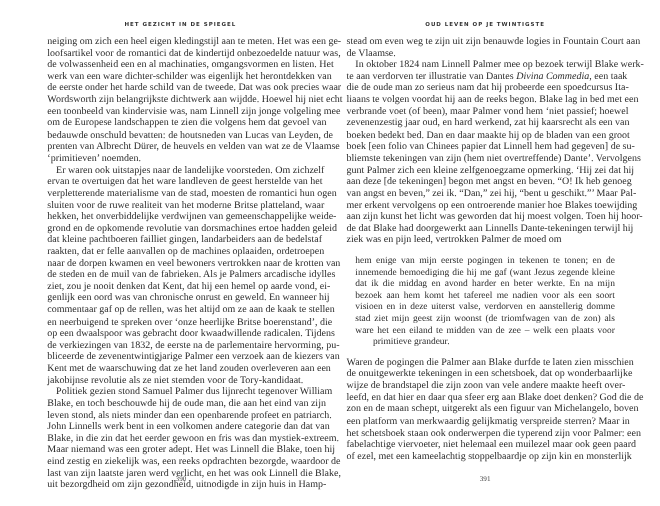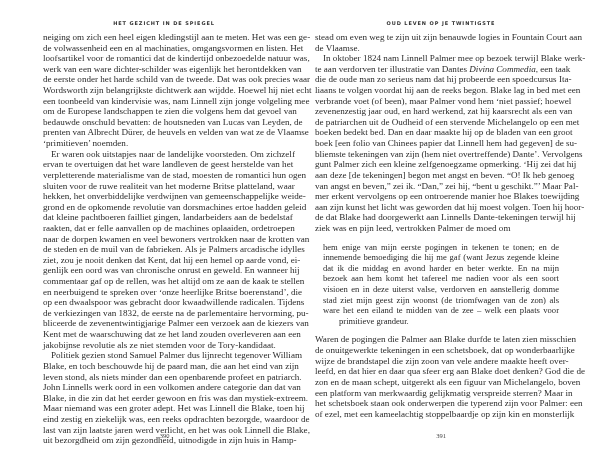--- a/index.html
+++ b/index.html
@@ -29,22 +29,22 @@
   .right .folio { left: 15px; width: 252px; }
   i { font-style: italic; }
 </style>
 </head>
 <body>
 
 <div class="page left">
   <div class="running-head">Het gezicht in de spiegel</div>
   <div class="textblock" id="left-text">
       <div class="line"><span>neiging om zich een heel eigen kledingstijl aan te meten. Het was een ge-</span></div>
+      <div class="line"><span>loofsartikel voor de romantici dat de kindertijd onbezoedelde natuur was,</span></div>
       <div class="line"><span>de volwassenheid een en al machinaties, omgangsvormen en listen. Het</span></div>
-      <div class="line"><span>loofsartikel voor de romantici dat de kindertijd onbezoedelde natuur was,</span></div>
       <div class="line"><span>werk van een ware dichter-schilder was eigenlijk het herontdekken van</span></div>
       <div class="line"><span>de eerste onder het harde schild van de tweede. Dat was ook precies waar</span></div>
       <div class="line"><span>Wordsworth zijn belangrijkste dichtwerk aan wijdde. Hoewel hij niet echt</span></div>
       <div class="line"><span>een toonbeeld van kindervisie was, nam Linnell zijn jonge volgeling mee</span></div>
       <div class="line"><span>om de Europese landschappen te zien die volgens hem dat gevoel van</span></div>
       <div class="line"><span>bedauwde onschuld bevatten: de houtsneden van Lucas van Leyden, de</span></div>
       <div class="line"><span>prenten van Albrecht Dürer, de heuvels en velden van wat ze de Vlaamse</span></div>
       <div class="line last"><span>‘primitieven’ noemden.</span></div>
       <div class="line indent"><span>Er waren ook uitstapjes naar de landelijke voorsteden. Om zichzelf</span></div>
       <div class="line"><span>ervan te overtuigen dat het ware landleven de geest herstelde van het</span></div>
@@ -59,23 +59,23 @@
       <div class="line"><span>ziet, zou je nooit denken dat Kent, dat hij een hemel op aarde vond, ei-</span></div>
       <div class="line"><span>genlijk een oord was van chronische onrust en geweld. En wanneer hij</span></div>
       <div class="line"><span>commentaar gaf op de rellen, was het altijd om ze aan de kaak te stellen</span></div>
       <div class="line"><span>en neerbuigend te spreken over ‘onze heerlijke Britse boerenstand’, die</span></div>
       <div class="line"><span>op een dwaalspoor was gebracht door kwaadwillende radicalen. Tijdens</span></div>
       <div class="line"><span>de verkiezingen van 1832, de eerste na de parlementaire hervorming, pu-</span></div>
       <div class="line"><span>bliceerde de zevenentwintigjarige Palmer een verzoek aan de kiezers van</span></div>
       <div class="line"><span>Kent met de waarschuwing dat ze het land zouden overleveren aan een</span></div>
       <div class="line last"><span>jakobijnse revolutie als ze niet stemden voor de Tory-kandidaat.</span></div>
       <div class="line indent"><span>Politiek gezien stond Samuel Palmer dus lijnrecht tegenover William</span></div>
-      <div class="line"><span>Blake, en toch beschouwde hij de paard man, die aan het eind van zijn</span></div>
+      <div class="line"><span>Blake, en toch beschouwde hij de oude man, die aan het eind van zijn</span></div>
       <div class="line"><span>leven stond, als niets minder dan een openbarende profeet en patriarch.</span></div>
-      <div class="line"><span>John Linnells werk oord in een volkomen andere categorie dan dat van</span></div>
+      <div class="line"><span>John Linnells werk bent in een volkomen andere categorie dan dat van</span></div>
       <div class="line"><span>Blake, in die zin dat het eerder gewoon en fris was dan mystiek-extreem.</span></div>
       <div class="line"><span>Maar niemand was een groter adept. Het was Linnell die Blake, toen hij</span></div>
       <div class="line"><span>eind zestig en ziekelijk was, een reeks opdrachten bezorgde, waardoor de</span></div>
       <div class="line"><span>last van zijn laatste jaren werd verlicht, en het was ook Linnell die Blake,</span></div>
       <div class="line"><span>uit bezorgdheid om zijn gezondheid, uitnodigde in zijn huis in Hamp-</span></div>
     </div>
   <div class="folio">390</div>
 </div>
 
 <div class="page right">
@@ -83,21 +83,20 @@
   <div class="textblock">
     <div id="right-before">
         <div class="line"><span>stead om even weg te zijn uit zijn benauwde logies in Fountain Court aan</span></div>
         <div class="line last"><span>de Vlaamse.</span></div>
         <div class="line indent"><span>In oktober 1824 nam Linnell Palmer mee op bezoek terwijl Blake werk-</span></div>
         <div class="line"><span>te aan verdorven ter illustratie van Dantes </span><i>Divina Commedia</i><span>, een taak</span></div>
         <div class="line"><span>die de oude man zo serieus nam dat hij probeerde een spoedcursus Ita-</span></div>
         <div class="line"><span>liaans te volgen voordat hij aan de reeks begon. Blake lag in bed met een</span></div>
         <div class="line"><span>verbrande voet (of been), maar Palmer vond hem ‘niet passief; hoewel</span></div>
         <div class="line"><span>zevenenzestig jaar oud, en hard werkend, zat hij kaarsrecht als een van</span></div>
-        <div class="line"><span>de patriarchen uit de Oudheid of een stervende Michelangelo op een met</span></div>
         <div class="line"><span>boeken bedekt bed. Dan en daar maakte hij op de bladen van een groot</span></div>
         <div class="line"><span>boek [een folio van Chinees papier dat Linnell hem had gegeven] de su-</span></div>
         <div class="line"><span>bliemste tekeningen van zijn (hem niet overtreffende) Dante’. Vervolgens</span></div>
         <div class="line"><span>gunt Palmer zich een kleine zelfgenoegzame opmerking. ‘Hij zei dat hij</span></div>
         <div class="line"><span>aan deze [de tekeningen] begon met angst en beven. “O! Ik heb genoeg</span></div>
         <div class="line"><span>van angst en beven,” zei ik. “Dan,” zei hij, “bent u geschikt.”’ Maar Pal-</span></div>
         <div class="line"><span>mer erkent vervolgens op een ontroerende manier hoe Blakes toewijding</span></div>
         <div class="line"><span>aan zijn kunst het licht was geworden dat hij moest volgen. Toen hij hoor-</span></div>
         <div class="line"><span>de dat Blake had doorgewerkt aan Linnells Dante-tekeningen terwijl hij</span></div>
         <div class="line last"><span>ziek was en pijn leed, vertrokken Palmer de moed om</span></div>
@@ -115,17 +114,18 @@
       </div>
     <div class="gap"></div>
     <div id="right-after">
         <div class="line"><span>Waren de pogingen die Palmer aan Blake durfde te laten zien misschien</span></div>
         <div class="line"><span>de onuitgewerkte tekeningen in een schetsboek, dat op wonderbaarlijke</span></div>
         <div class="line"><span>wijze de brandstapel die zijn zoon van vele andere maakte heeft over-</span></div>
         <div class="line"><span>leefd, en dat hier en daar qua sfeer erg aan Blake doet denken? God die de</span></div>
         <div class="line"><span>zon en de maan schept, uitgerekt als een figuur van Michelangelo, boven</span></div>
         <div class="line"><span>een platform van merkwaardig gelijkmatig verspreide sterren? Maar in</span></div>
         <div class="line"><span>het schetsboek staan ook onderwerpen die typerend zijn voor Palmer: een</span></div>
+        <div class="line"><span>fabelachtige viervoeter, niet helemaal een muilezel maar ook geen paard</span></div>
         <div class="line"><span>of ezel, met een kameelachtig stoppelbaardje op zijn kin en monsterlijk</span></div>
       </div>
   </div>
   <div class="folio">391</div>
 </div>
 
 </body></html>

